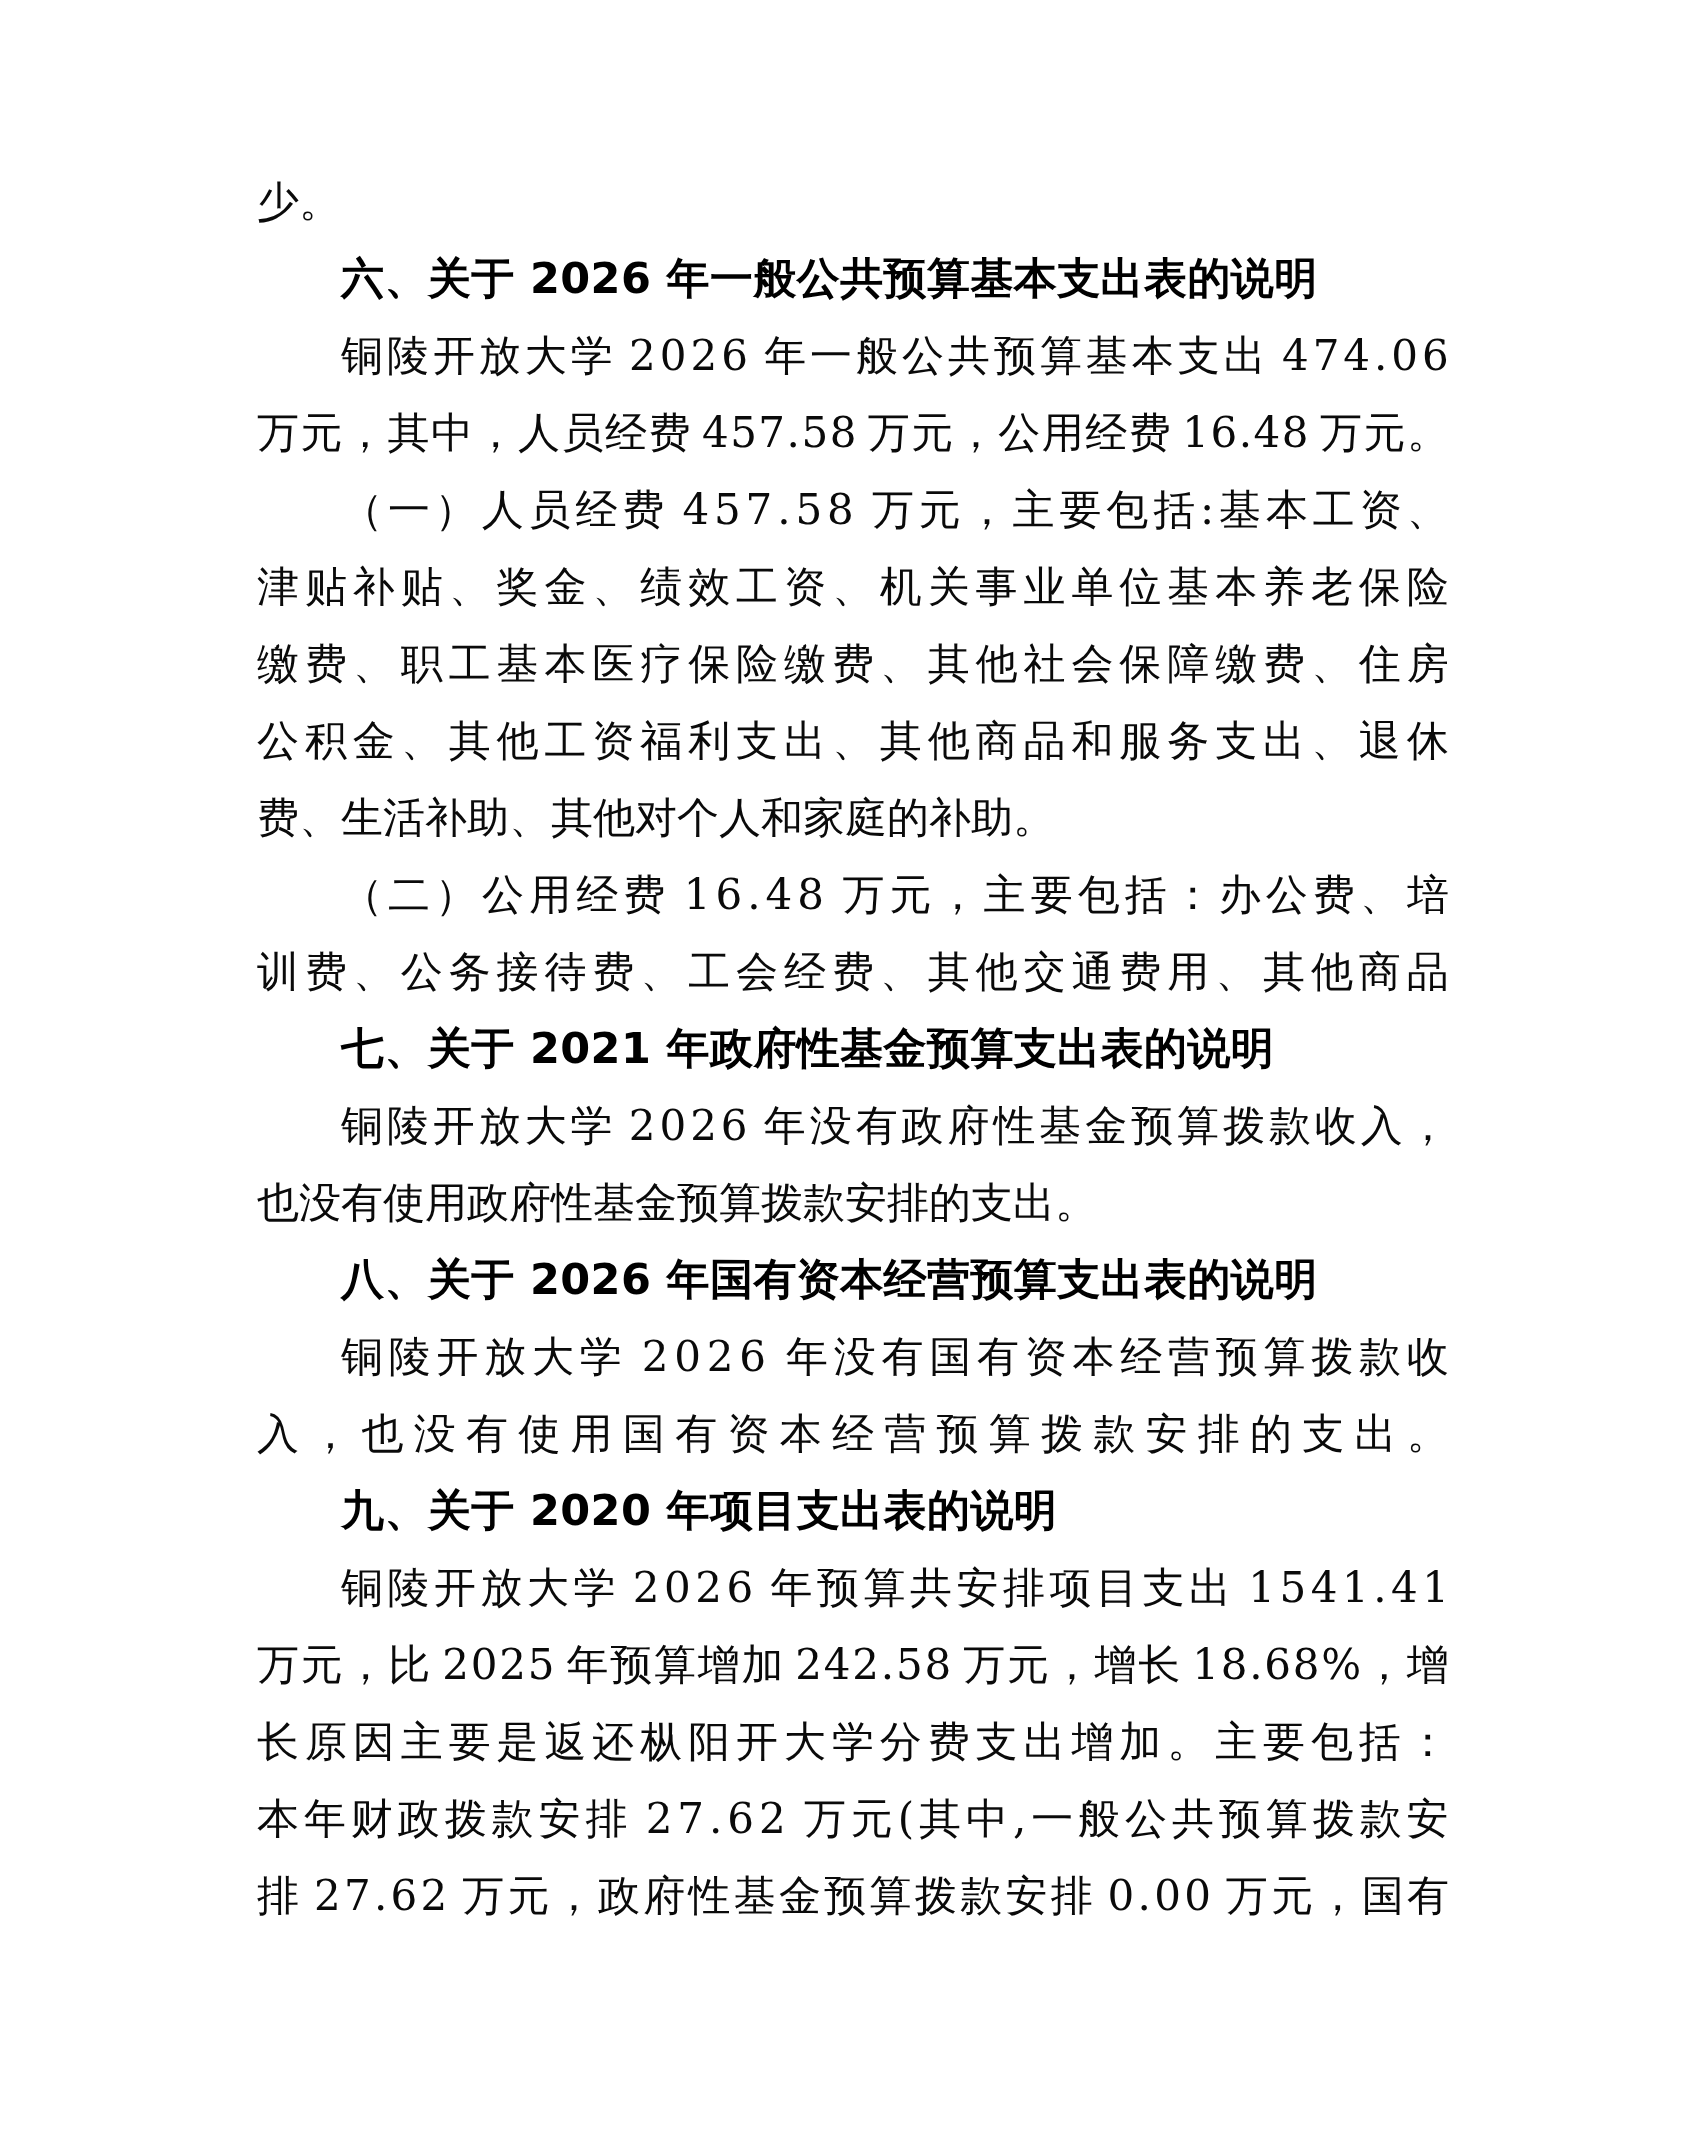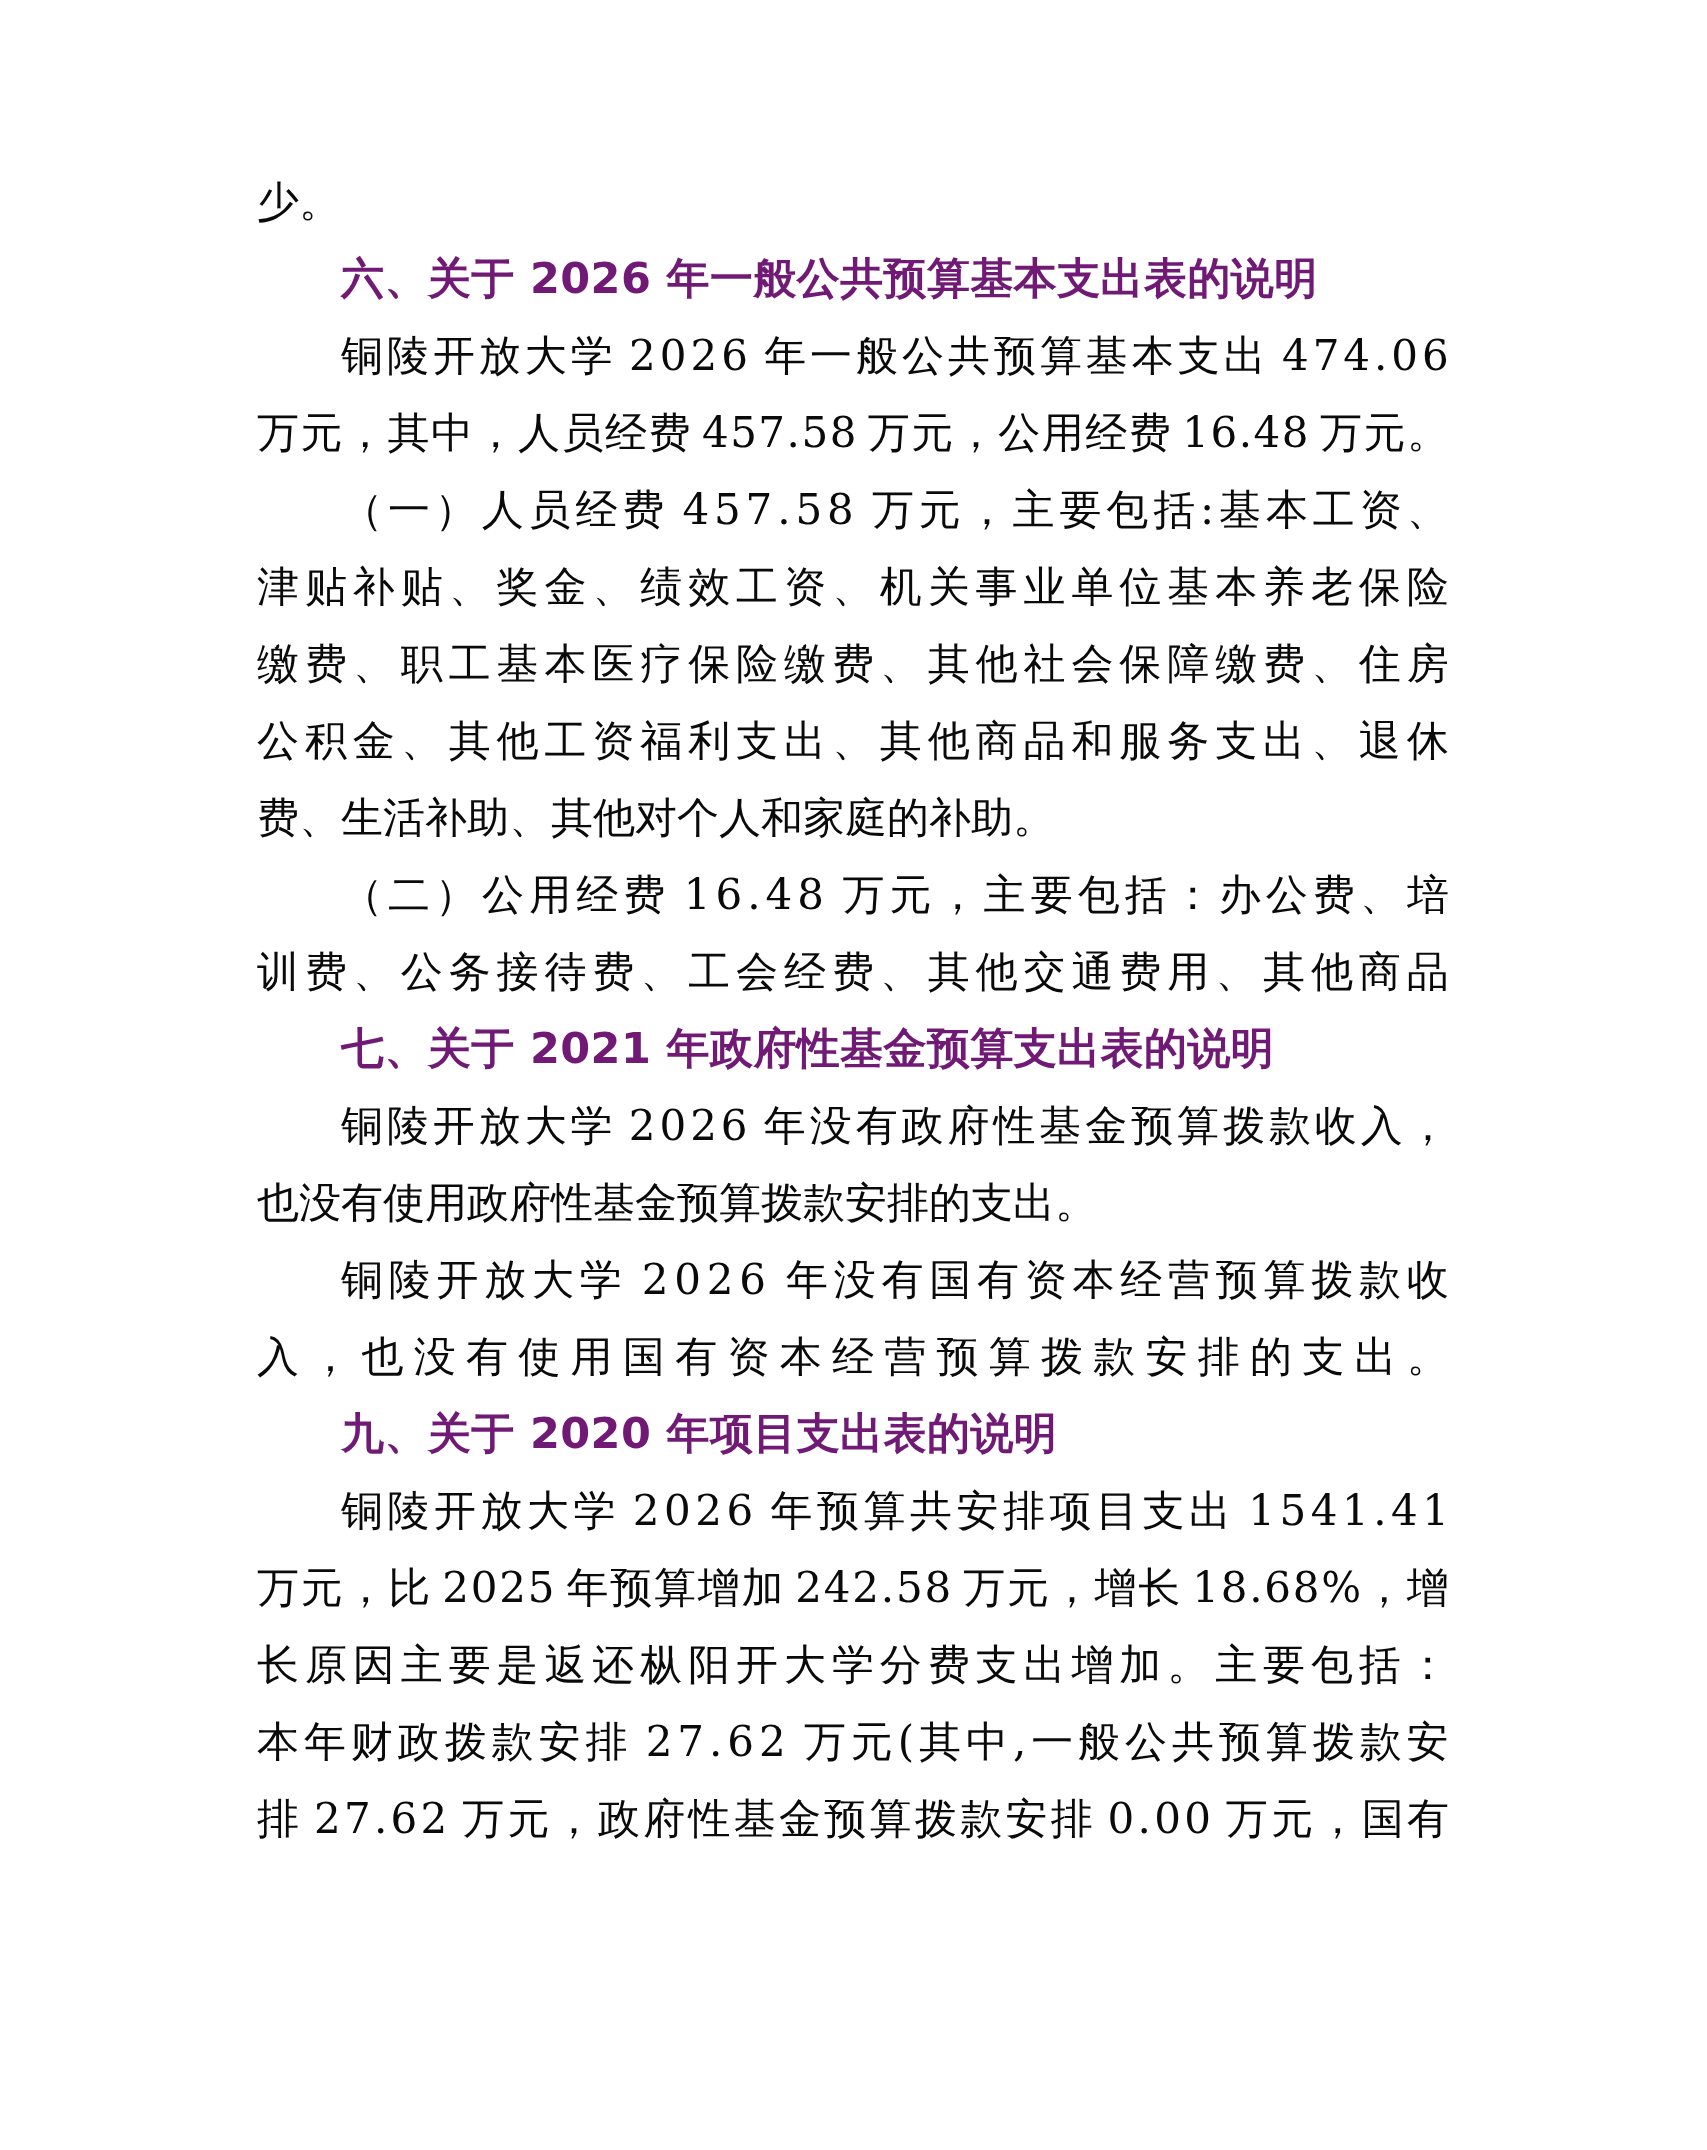--- a/index.html
+++ b/index.html
@@ -47,21 +47,21 @@
   .line.just > span {
     display: inline-block;
   }
   
   .heading {
     font-size: 43px;
     line-height: 77px;
     font-weight: 700;
     padding-left: 84px;
     white-space: nowrap;
-    color: #701a75;
+    color: #000000;
     font-family: "DejaVu Sans", "Liberation Sans", sans-serif;
     letter-spacing: 0.4px;
   }
 </style>
 </head>
 <body>
 
 <div class="page">
   <div class="content">
       <div class="line">少。</div>
@@ -327,20 +327,21 @@
         <span>金</span>
         <span>预</span>
         <span>算</span>
         <span>拨</span>
         <span>款</span>
         <span>收</span>
         <span>入</span>
         <span>，</span>
       </div>
       <div class="line">也没有使用政府性基金预算拨款安排的支出。</div>
+      <div class="heading">八、关于 2026 年国有资本经营预算支出表的说明</div>
       <div class="line just indent">
         <span>铜</span>
         <span>陵</span>
         <span>开</span>
         <span>放</span>
         <span>大</span>
         <span>学</span>
         <span> </span>
         <span>2</span>
         <span>0</span>

